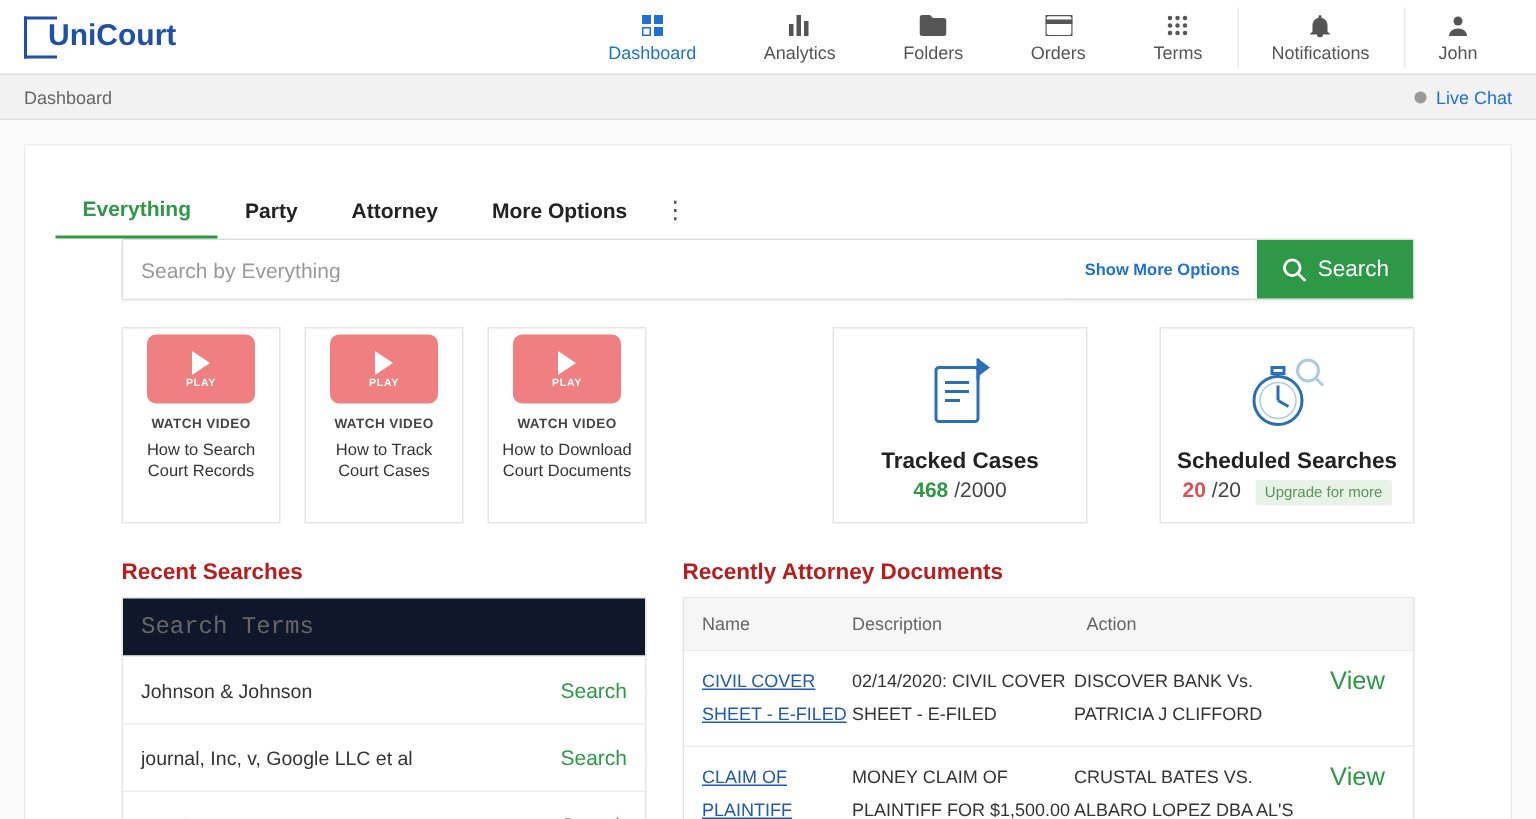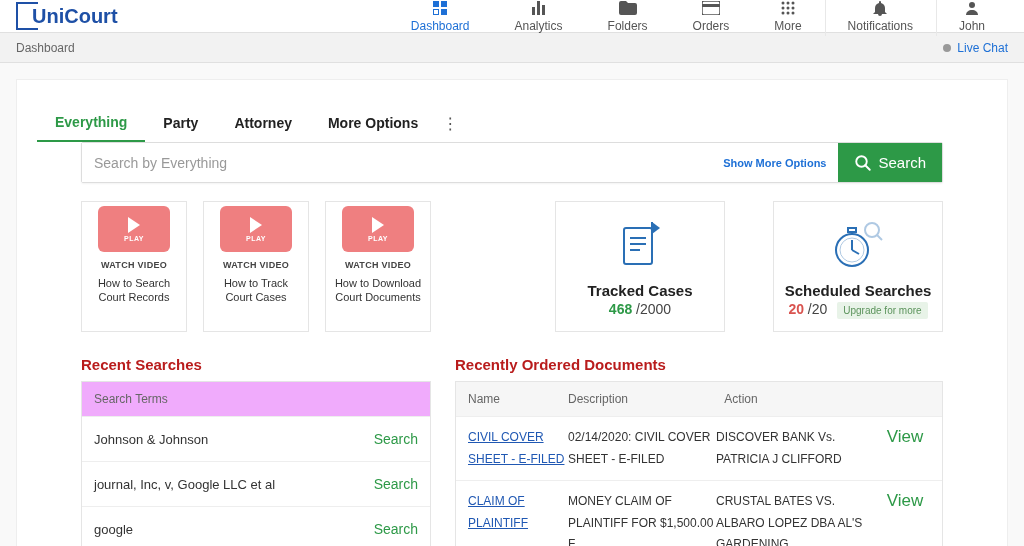--- a/index.html
+++ b/index.html
@@ -1,18 +1,18 @@
 <!DOCTYPE html>
 <html><head>
 <meta charset="utf-8">
 <style>
 * { margin: 0; padding: 0; box-sizing: border-box; }
 body { font-family: -apple-system, BlinkMacSystemFont, "Segoe UI", Helvetica, Arial, sans-serif; background: #f9f9f9; color: #333; width: 1024px; height: 546px; overflow: hidden; }
 
-.topbar { background: #fff; border-bottom: 1px solid #e0e0e0; height: 33px; display: flex; align-items: center; padding: 0 16px; }
+.topbar { background: #fff; border-bottom: 1px solid #e0e0e0; height: 50px; display: flex; align-items: center; padding: 0 16px; }
 .logo { color: #1e50a6; font-weight: 600; font-size: 20px; display: flex; align-items: center; }
 .logo-bracket { border: 2px solid #1e50a6; border-right: none; width: 14px; height: 28px; margin-right: -2px; position: relative; }
 .logo-bracket::after { content: ''; position: absolute; top: -2px; right: -8px; width: 8px; height: 2px; background: #1e50a6; }
 .logo-bracket::before { content: ''; position: absolute; bottom: -2px; right: -8px; width: 8px; height: 2px; background: #1e50a6; }
 .logo-text { margin-left: 4px; }
 .spacer { flex: 1; }
 .nav-item { display: flex; flex-direction: column; align-items: center; justify-content: center; padding: 0 22px; height: 50px; cursor: pointer; color: #555; font-size: 12px; border-right: 1px solid transparent; }
 .nav-item.active { color: #1e70d6; }
 .nav-item .ic { font-size: 16px; margin-bottom: 2px; height: 18px; display: flex; align-items: center; }
 .nav-sep { width: 1px; height: 40px; background: #e8e8e8; }
@@ -51,21 +51,21 @@
 .stat-val { font-size: 14px; }
 .green { color: #2d9947; font-weight: 600; }
 .red { color: #d9534f; font-weight: 600; }
 .muted { color: #444; }
 .upgrade { background: #e8f3e8; color: #5b935b; font-size: 10px; padding: 3px 6px; border-radius: 2px; margin-left: 6px; cursor: pointer; }
 
 .bottom-row { display: flex; gap: 24px; padding: 0 64px 0 64px; }
 .section-title { font-weight: 700; font-size: 15px; color: #b91c1c; margin: 0 0 8px 0; }
 .recent-searches { width: 350px; }
 .table { border: 1px solid #e5e5e5; background: #fff; }
-.table-head { background: #f0abfc; padding: 10px 12px; font-size: 12px; color: #666; display: flex; }
+.table-head { background: #0f172a; padding: 10px 12px; font-size: 16px; color: #666; display: flex; font-family: Liberation Mono, monospace; }
 .table-row { padding: 14px 12px; border-top: 1px solid #eee; display: flex; align-items: center; font-size: 13px; }
 .table-row .term { flex: 1; color: #333; }
 .action-link { color: #2d9947; cursor: pointer; font-size: 14px; }
 
 .ordered-docs { flex: 1; }
 .od-head { background: #f6f6f6; padding: 10px 12px; font-size: 12px; color: #666; display: flex; }
 .od-col-name { width: 100px; }
 .od-col-desc { width: 148px; }
 .od-col-case { flex: 1; }
 .od-col-action { width: 50px; text-align: center; }
@@ -133,21 +133,21 @@
           <circle cx="7" cy="2" r="1.5" fill="#555"></circle>
           <circle cx="12" cy="2" r="1.5" fill="#555"></circle>
           <circle cx="2" cy="7" r="1.5" fill="#555"></circle>
           <circle cx="7" cy="7" r="1.5" fill="#555"></circle>
           <circle cx="12" cy="7" r="1.5" fill="#555"></circle>
           <circle cx="2" cy="12" r="1.5" fill="#555"></circle>
           <circle cx="7" cy="12" r="1.5" fill="#555"></circle>
           <circle cx="12" cy="12" r="1.5" fill="#555"></circle>
         </svg>
       </div>
-    <span>More</span>
+    <span>Terms</span>
   </div>
   <div class="nav-sep"></div>
   <div class="nav-item">
     <div class="ic">
         <svg width="14" height="16" viewBox="0 0 14 16">
           <path fill="#555" d="M7 16a2 2 0 0 0 2-2H5a2 2 0 0 0 2 2zm5-4V8c0-2.5-1.6-4.6-4-5.1V2a1 1 0 1 0-2 0v.9C3.6 3.4 2 5.5 2 8v4l-2 2h14l-2-2z"></path>
         </svg>
       </div>
     <span>Notifications</span>
   </div>
@@ -277,21 +277,21 @@
             <span class="action-link">Search</span>
           </div>
           <div class="table-row">
             <span class="term">google</span>
             <span class="action-link">Search</span>
           </div>
         </div>
       </div>
 
       <div class="ordered-docs">
-        <div class="section-title">Recently Ordered Documents</div>
+        <div class="section-title">Recently Attorney Documents</div>
         <div class="table">
           <div class="od-head">
             <span class="od-col-name">Name</span>
             <span class="od-col-desc">Description</span>
             <span class="od-col-action">Action</span>
           </div>
           <div class="od-row">
             <span class="od-col-name doc-name">CIVIL COVER SHEET - E-FILED</span>
             <span class="od-col-desc cell">02/14/2020: CIVIL COVER SHEET - E-FILED</span>
             <span class="od-col-case cell">DISCOVER BANK Vs. PATRICIA J CLIFFORD</span>

